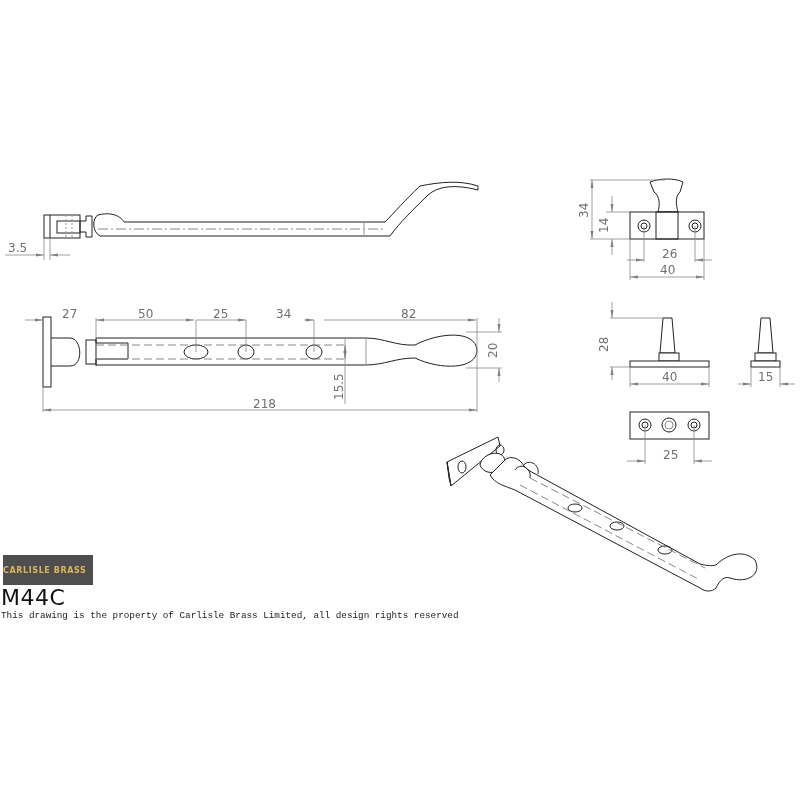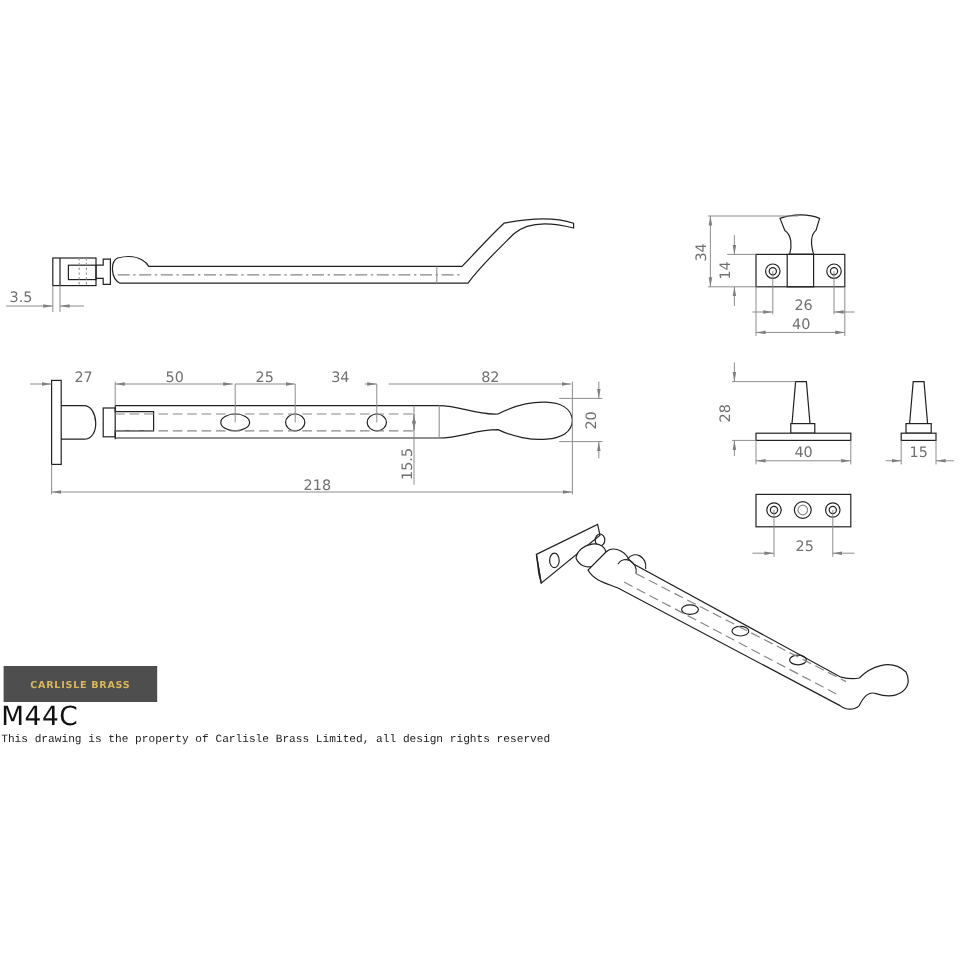--- a/index.html
+++ b/index.html
@@ -1,19 +1,19 @@
 <!DOCTYPE html>
 <html><head>
 <meta charset="utf-8">
 <style>
   html, body { margin: 0; padding: 0; background: #ffffff; }
   body { width: 800px; height: 800px; position: relative; overflow: hidden; font-family: "Liberation Sans", sans-serif; }
   svg.drawing { position: absolute; left: 0; top: 0; width: 800px; height: 800px; }
   .dim-text { font-family: "DejaVu Sans", sans-serif; font-size: 12px; fill: #707070; }
-  .logo { position: absolute; left: 3px; top: 555px; width: 128px; height: 30px; background: #4e4e4e; display: flex; align-items: center; justify-content: center; }
+  .logo { position: absolute; left: 3px; top: 555px; width: 90px; height: 30px; background: #4e4e4e; display: flex; align-items: center; justify-content: flex-start; }
   .logo span { color: #d9b65a; font-family: "DejaVu Sans", sans-serif; font-weight: bold; font-size: 8px; letter-spacing: 0.6px; }
   .model { position: absolute; left: 1px; top: 586px; font-family: "DejaVu Sans", sans-serif; font-size: 22px; color: #111; letter-spacing: 0.5px; line-height: 24px; }
   .note { position: absolute; left: 1px; top: 610px; font-family: Liberation Mono, monospace; font-size: 9.3px; color: #222; white-space: nowrap; }
 </style>
 </head>
 <body>
 
 <svg class="drawing" viewBox="0 0 800 800" xmlns="http://www.w3.org/2000/svg">
   <defs>
     <marker id="arr" markerWidth="8" markerHeight="6" refX="8" refY="3" orient="auto-start-reverse" markerUnits="userSpaceOnUse">

